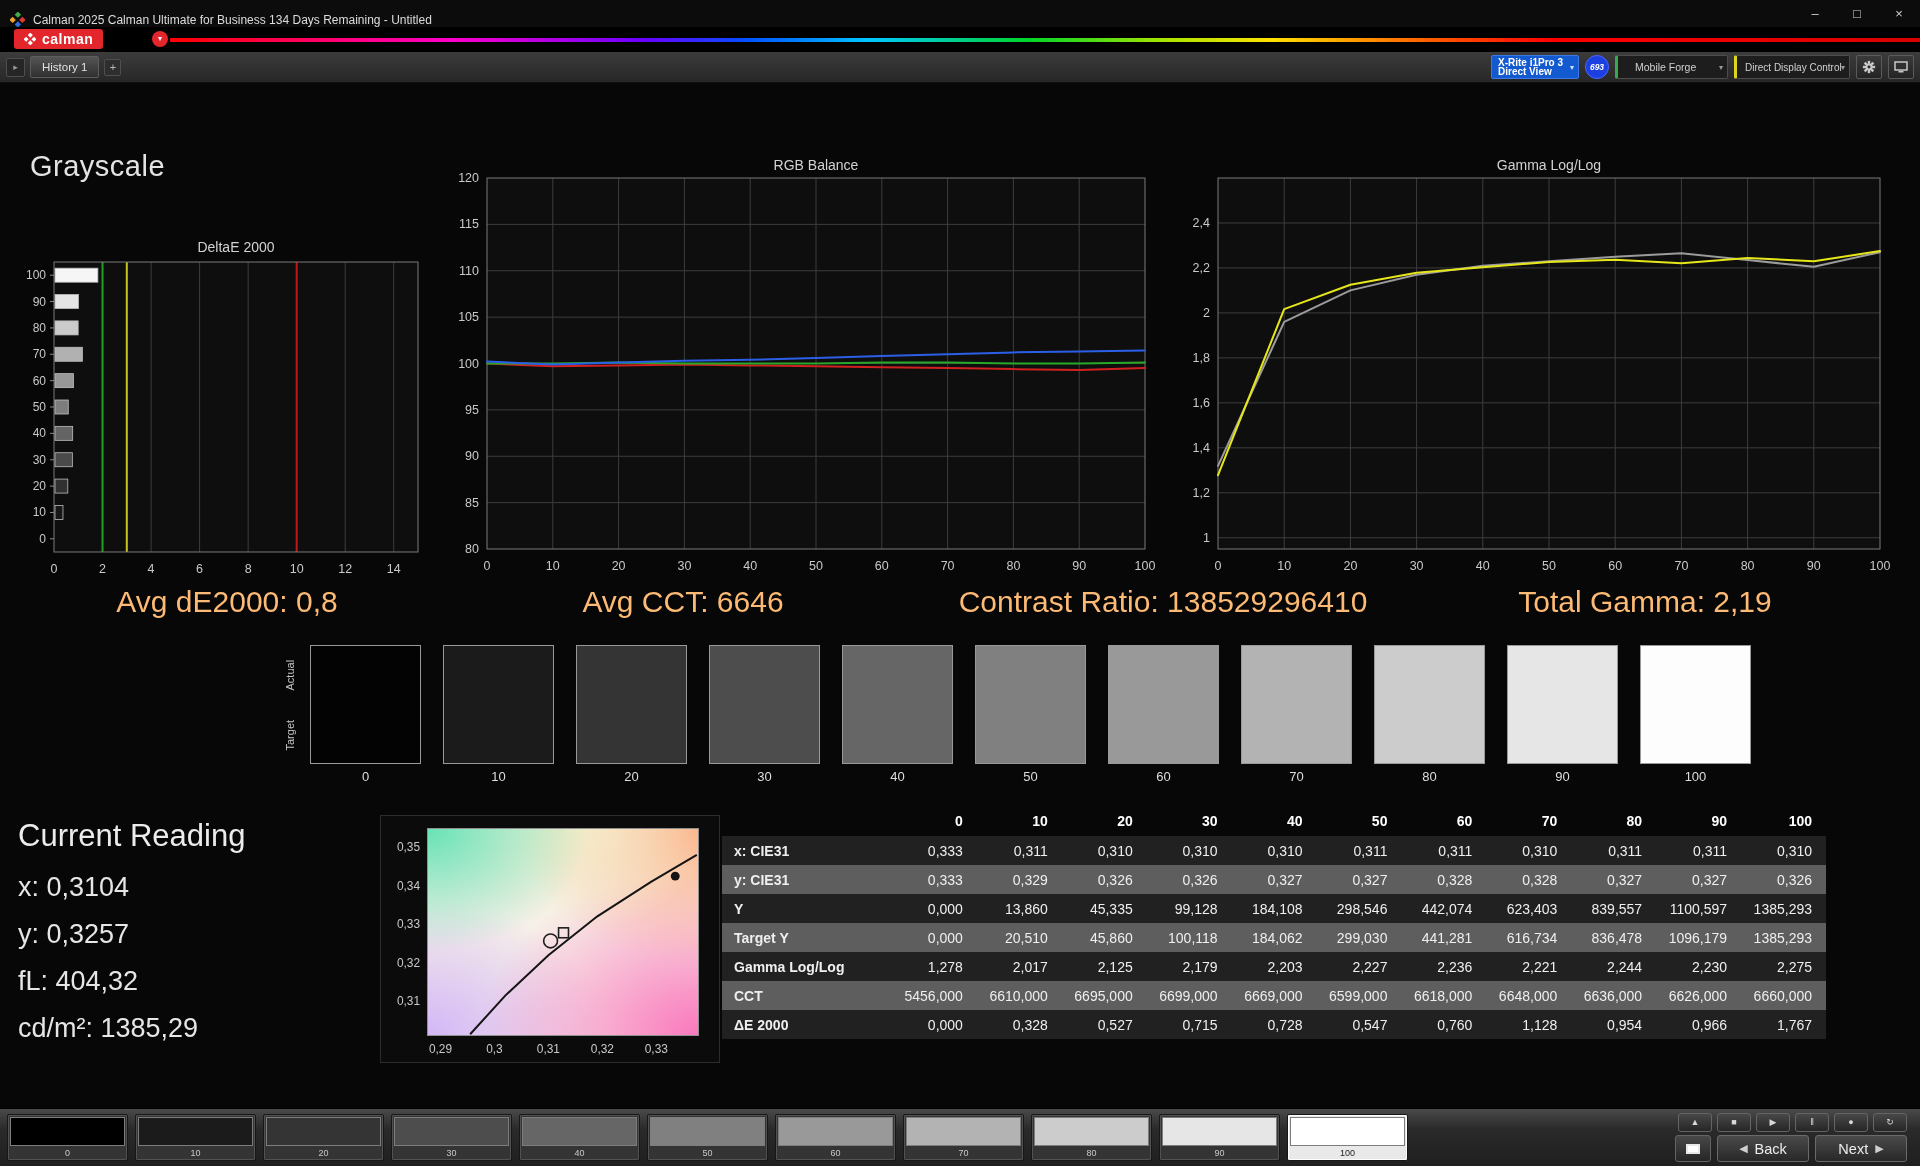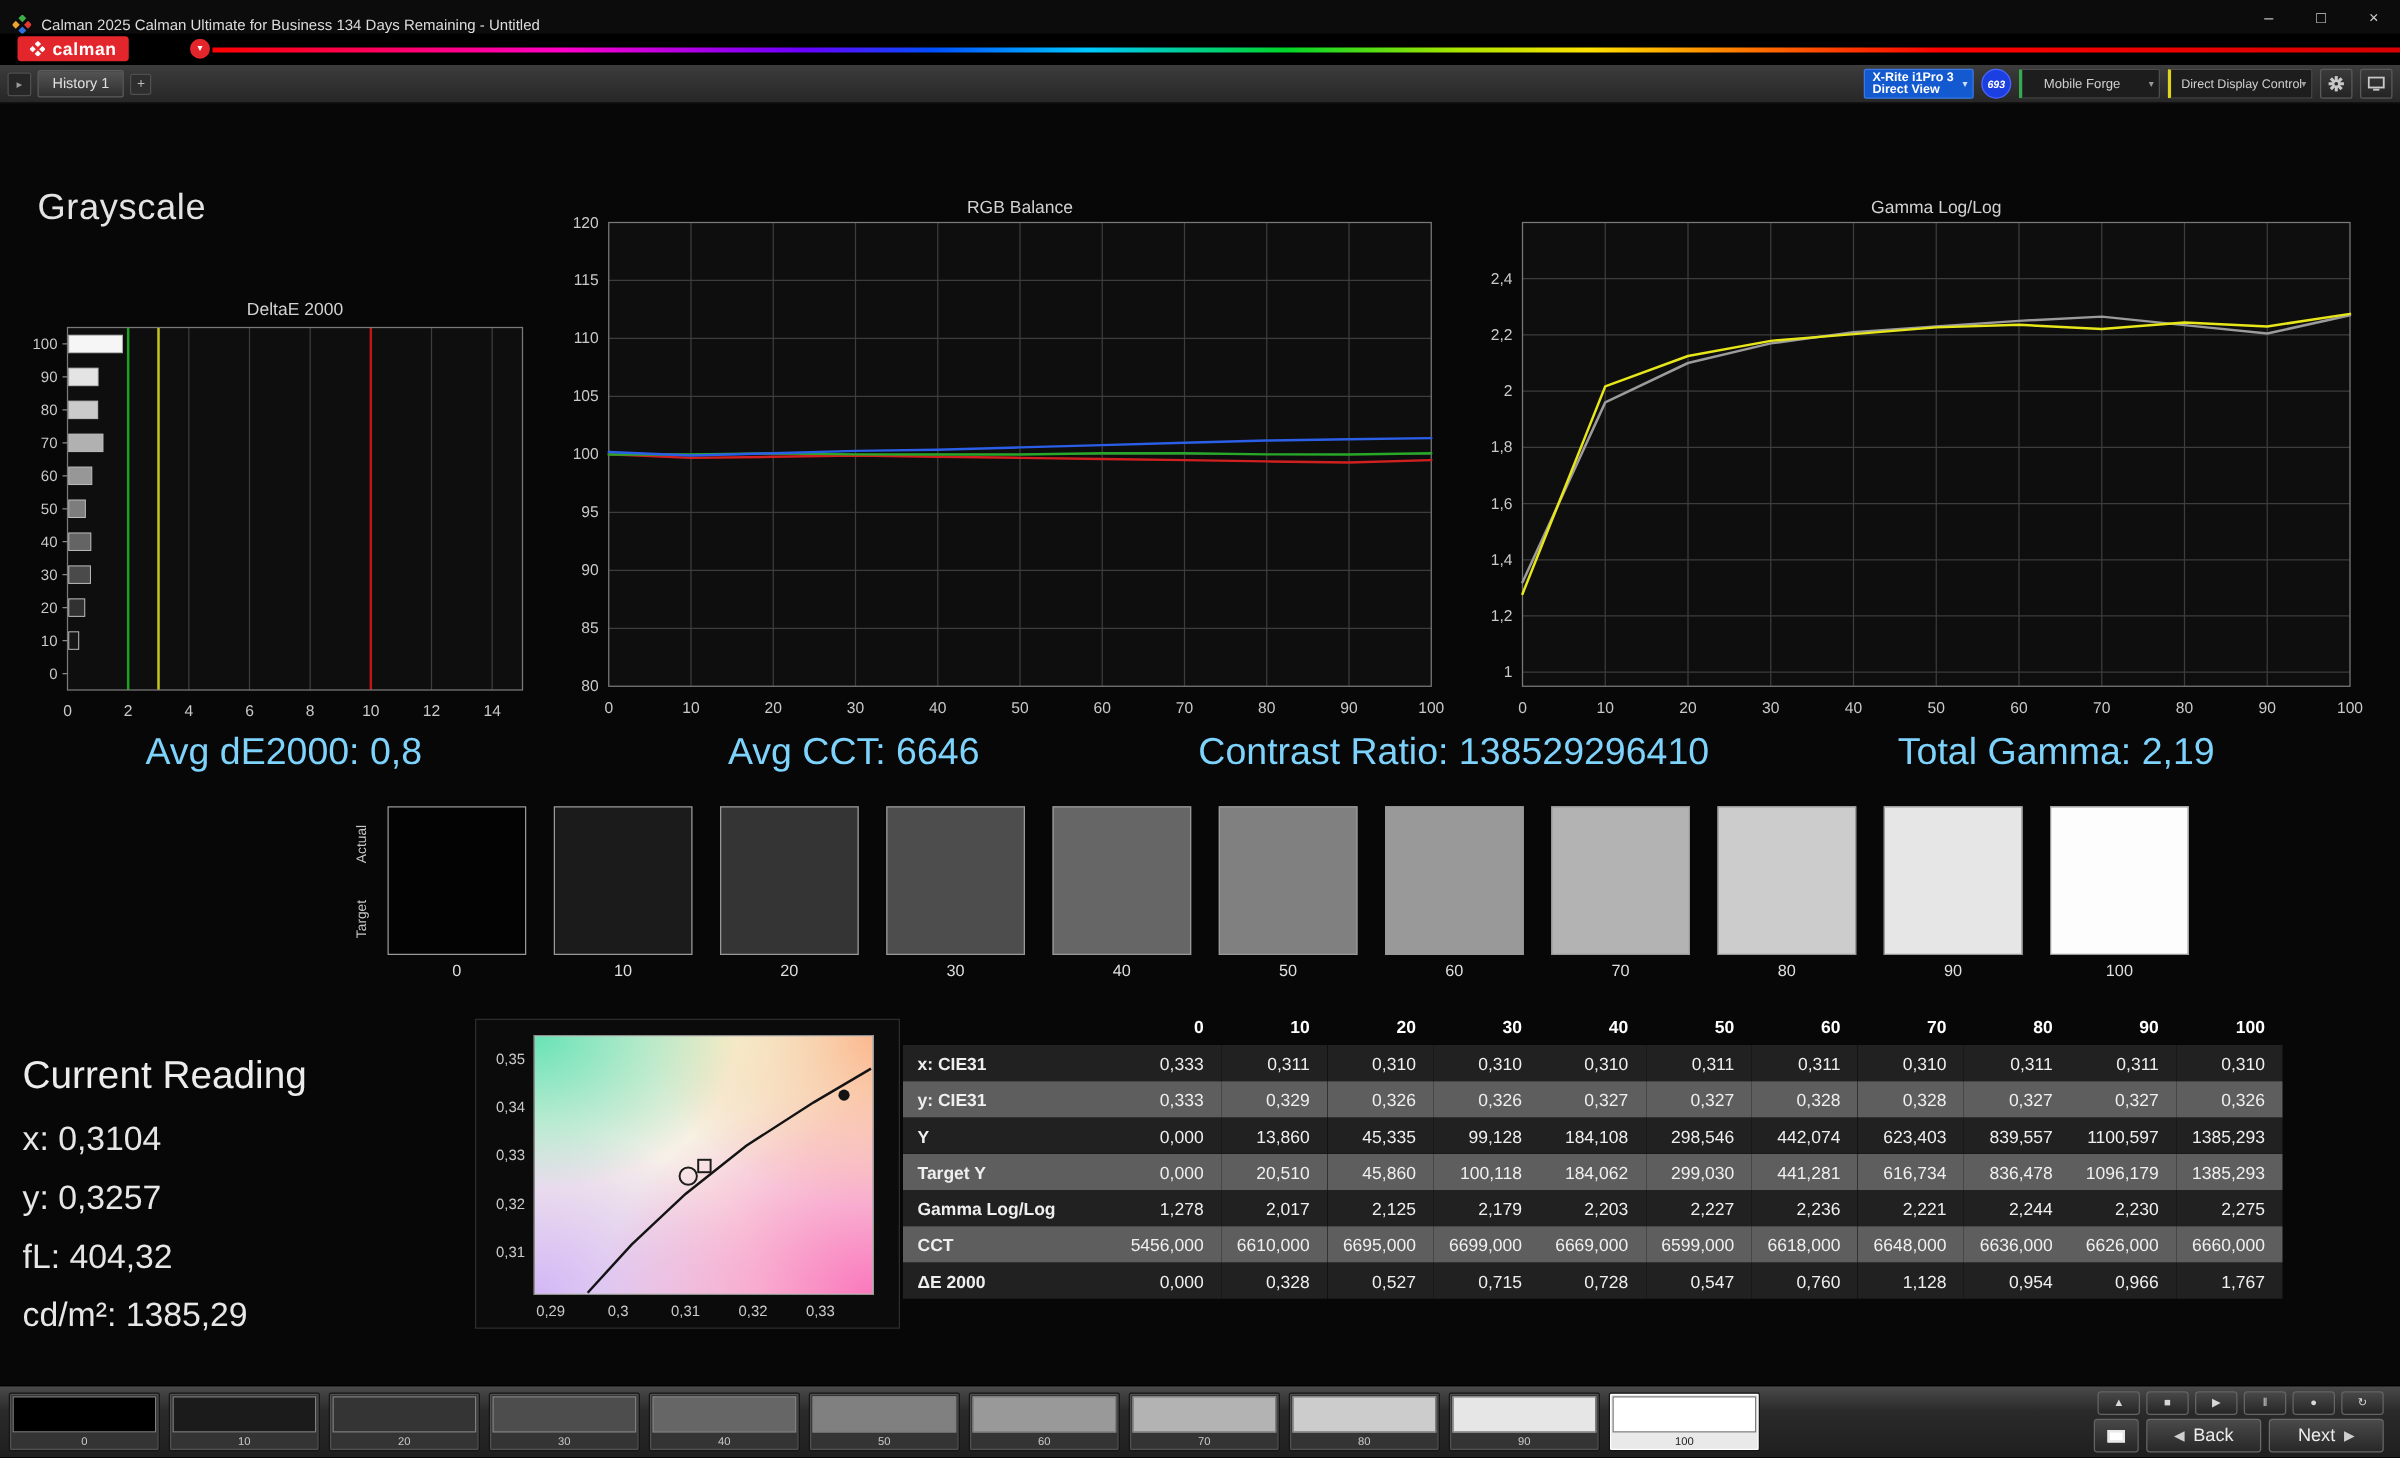--- a/index.html
+++ b/index.html
@@ -39,34 +39,34 @@
 
   
   .content{position:absolute;left:0;top:0;width:1920px;height:1166px;}
   .page-title{position:absolute;left:30px;top:150px;font-size:29px;font-weight:normal;color:#e3e3e3;letter-spacing:.5px;}
   .chart{position:absolute;}
   #chart-deltae{left:8px;top:236px;width:455px;height:350px;}
   #chart-rgb{left:445px;top:156px;width:730px;height:436px;}
   #chart-gamma{left:1173px;top:156px;width:747px;height:436px;}
   .chart svg{width:100%;height:100%;display:block;}
 
-  .stat{position:absolute;top:585px;transform:translateX(-50%);font-size:30px;color:#7dd3fc;white-space:nowrap;}
+  .stat{position:absolute;top:585px;transform:translateX(-50%);font-size:30px;color:#fdba74;white-space:nowrap;}
   #stat-de{left:227px;} #stat-cct{left:683px;} #stat-contrast{left:1163px;} #stat-gamma{left:1645px;}
 
   
   .swatch-strip{position:absolute;left:0;top:645px;width:1920px;height:148px;}
   .strip-rowlabels{position:absolute;left:282px;top:0;height:119px;width:16px;display:flex;flex-direction:column;}
   .strip-rowlabels span{flex:1;writing-mode:vertical-rl;transform:rotate(180deg);font-size:11px;color:#c6c6c6;display:flex;align-items:center;justify-content:center;}
   .strip-swatches{position:absolute;left:310px;top:0;display:flex;gap:22px;}
   .strip-unit{width:111px;}
   .strip-swatch{height:119px;border:1px solid #999;}
   .strip-label{margin-top:5px;text-align:center;font-size:13px;color:#dedede;}
 
   
-  .current-reading{position:absolute;left:18px;top:818px;margin-top:24px;}
+  .current-reading{position:absolute;left:18px;top:818px;}
   .current-reading h2{font-size:31px;font-weight:normal;color:#ececec;margin-bottom:18px;}
   .cr-line{font-size:27px;color:#e6e6e6;margin-bottom:16px;}
 
   
   .cie-panel{position:absolute;left:380px;top:815px;width:340px;height:248px;background:#0b0b0b;border:1px solid #2c2c2c;}
   .cie-bg{position:absolute;left:46px;top:12px;width:272px;height:208px;border:1px solid #909090;
     background:
       radial-gradient(115% 115% at 0% 0%, rgba(96,226,178,.95) 0%, rgba(96,226,178,0) 52%),
       radial-gradient(110% 110% at 55% 0%, rgba(244,239,200,.8) 0%, rgba(244,239,200,0) 45%),
       radial-gradient(120% 120% at 100% 0%, rgba(252,176,132,.95) 0%, rgba(252,176,132,0) 55%),

